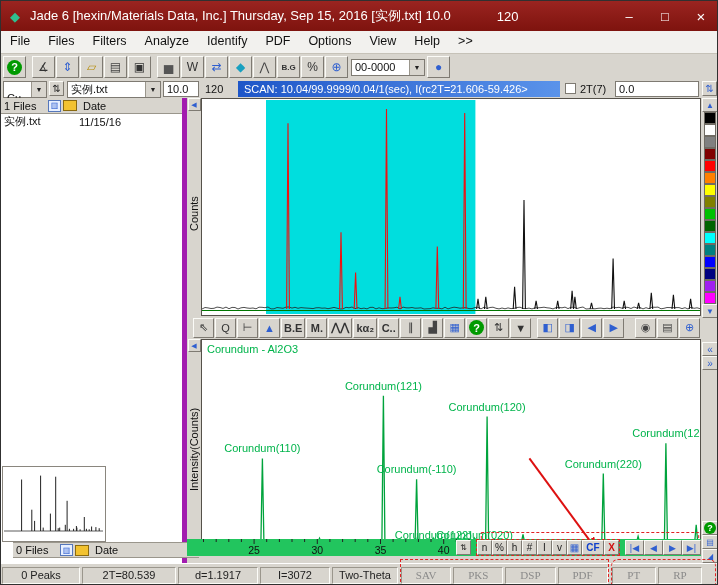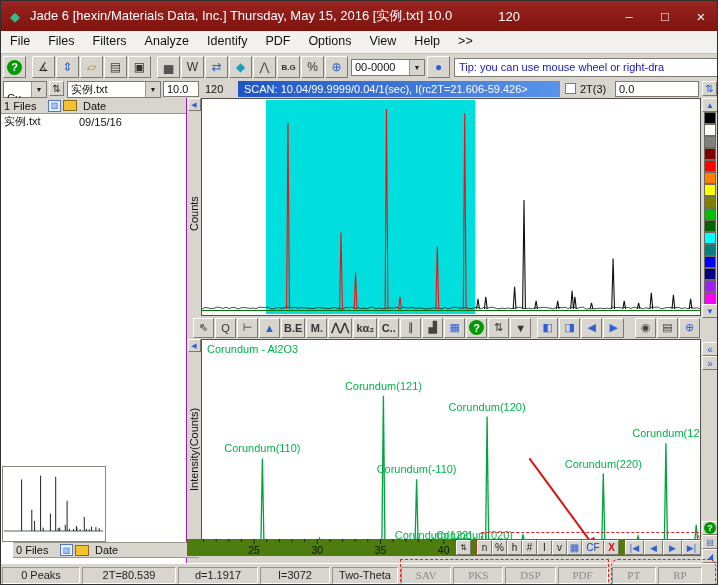--- a/index.html
+++ b/index.html
@@ -39,21 +39,21 @@
     display:flex;align-items:center;padding:0 4px;white-space:nowrap;overflow:hidden;}
   
   .row2{left:0;top:79px;width:718px;height:18px;}
   .fld{background:#fff;border:1px solid #7e7a72;font-size:11px;color:#111;display:flex;
     align-items:center;padding:0 3px;}
   .scanbar{background:linear-gradient(90deg,#1e56c8,#5a93ea);color:#fff;font-size:11px;
     display:flex;align-items:center;padding:0 6px;white-space:nowrap;overflow:hidden;}
   .chk{width:11px;height:11px;background:#fff;border:1px solid #7e7a72;display:inline-block;}
   .mini{height:15px;min-width:15px;font-size:9px;padding:0 1px;}
   
-  .leftpanel{left:0;top:97px;width:186px;height:465px;background:#fff;border-right:1px solid #a21caf;}
+  .leftpanel{left:0;top:97px;width:186px;height:465px;background:#fff;border-right:5px solid #a21caf;}
   .lp-bar{height:16px;background:#d8d5ce;border-bottom:1px solid #9a968c;display:flex;
     align-items:center;font-size:11px;color:#111;padding:0 3px;}
   .lp-bar .cnt{width:44px;}
   .ic-view{width:13px;height:12px;background:#e8f0ff;border:1px solid #5577bb;color:#2f5fd0;
     font-size:8px;display:inline-flex;align-items:center;justify-content:center;margin-right:2px;}
   .ic-folder{width:14px;height:11px;background:#f2c230;border:1px solid #8a6a10;margin-right:6px;}
   .lp-date{color:#111;}
   .file-row{display:flex;font-size:11px;color:#111;height:15px;align-items:center;}
   .file-row .fname{width:78px;padding-left:3px;overflow:hidden;white-space:nowrap;}
   .thumbbox{position:absolute;left:1px;top:368px;width:104px;height:76px;background:#fff;
@@ -66,21 +66,21 @@
   .ylabel{flex:1;display:flex;align-items:center;justify-content:center;writing-mode:vertical-rl;
     transform:rotate(180deg);font-size:11px;color:#111;}
   .chartbox{background:#fff;border:1px solid #55514a;}
   svg{display:block;overflow:hidden;}
   .phase-label{position:absolute;left:5px;top:3px;font-size:11px;color:#00b44b;}
   
   .midbar{left:186px;top:315px;width:514px;height:23px;display:flex;align-items:center;
     padding-left:6px;background:#d8d5ce;}
   .midbar .tbtn{height:20px;min-width:21px;font-size:11px;}
   
-  .axisrow{left:186px;top:538px;width:514px;height:17px;background:#4d7c0f;}
+  .axisrow{left:186px;top:538px;width:514px;height:17px;background:#22c55e;}
   .axis-btns{position:absolute;right:0;top:0;height:17px;display:flex;align-items:center;}
   .abtn{height:15px;min-width:15px;display:inline-flex;align-items:center;justify-content:center;
     font-size:10px;color:#222;background:#d8d5ce;border:1px solid;
     border-color:#fbfbf7 #7e7a72 #7e7a72 #fbfbf7;}
   .dashgroup{display:flex;border:1px dashed #e02222;padding:0;margin:0 2px;}
   
   .rightstrip{left:700px;top:97px;width:18px;height:465px;background:#d8d5ce;display:flex;
     flex-direction:column;align-items:center;}
   .pal{width:12px;height:12px;border:1px solid #6f6b63;margin-top:0px;}
   .rsbtn{width:16px;height:14px;display:flex;align-items:center;justify-content:center;
@@ -96,21 +96,21 @@
   .flaggroup{display:flex;border:1px dashed #e02222;height:33px;align-items:center;margin-right:2px;font-family:Liberation Serif, serif;}
   .flagseg{color:#8a8a8a;justify-content:center;}
 </style>
 </head>
 <body>
 
 <div class="window">
 
   <div class="titlebar abs">
     <span class="app-icon" style="color:#2fbf8f;">◆</span>
-    <span>Jade 6 [hexin/Materials Data, Inc.] Thursday, May 15, 2016 [实例.txt] 10.0</span>
+    <span>Jade 6 [hexin/Materials Data, Inc.] Thursday, Sep 15, 2016 [实例.txt] 10.0</span>
     <span class="title-counter">120</span>
     <span class="win-controls" id="win-controls">
         <span class="win-btn">–</span>
         <span class="win-btn">□</span>
         <span class="win-btn">×</span>
       </span>
   </div>
 
   <div class="menubar abs" id="menubar">
       <span class="menu-item">File</span>
@@ -144,61 +144,58 @@
         <span class="tbtn" style="color: rgb(68, 68, 68);">⋀</span>
         <span class="tbtn small-text">B.G</span>
         <span class="tbtn" style="color: rgb(51, 51, 51);">%</span>
         <span class="tbtn" style="color: rgb(47, 95, 208);">⊕</span>
       </span>
     <span class="combo" style="width:74px;margin:0 2px;">
       <span class="cval" style="flex:1;">00-0000</span>
       <span class="carr">▼</span>
     </span>
     <span id="drop-btn-slot"><span class="tbtn" style="color: rgb(47, 95, 208);">●</span></span>
-    <span class="tipbox" style="flex:1;margin-left:3px;margin-right:1px;">
-      <span>Tip: you can use mouse wheel or right-dra</span>
-    </span>
   </div>
 
   <div class="row2 abs">
     <span class="combo abs" style="left:2px;top:1px;width:44px;">
       <span class="cval" style="flex:1;margin-top:16px;">Cu</span>
       <span class="carr">▼</span>
     </span>
     <span class="abtn abs mini" style="left:48px;top:1px;">⇅</span>
     <span class="combo abs" style="left:66px;top:1px;width:94px;">
       <span class="cval" style="flex:1;">实例.txt</span>
       <span class="carr">▼</span>
     </span>
     <span class="fld abs" style="left:162px;top:1px;width:36px;height:16px;">
       <span>10.0</span>
     </span>
     <span class="abs" style="left:204px;top:3px;font-size:11px;color:#111;">120</span>
     <span class="scanbar abs" style="left:237px;top:1px;width:322px;height:16px;">
       <span>SCAN: 10.04/99.9999/0.04/1(sec), I(rc2T=21.606-59.426&gt;</span>
     </span>
     <span class="chk abs" style="left:564px;top:3px;"></span>
-    <span class="abs" style="left:579px;top:3px;font-size:11px;color:#111;">2T(3)</span>
+    <span class="abs" style="left:579px;top:3px;font-size:11px;color:#111;">2T(7)</span>
     <span class="fld abs" style="left:614px;top:1px;width:84px;height:16px;">
       <span>0.0</span>
     </span>
     <span class="abtn abs mini" style="left:701px;top:1px;color:#2f5fd0;">⇅</span>
   </div>
 
   <div class="leftpanel abs">
     <div class="lp-bar">
       <span class="cnt">1 Files</span>
       <span class="ic-view">▥</span>
       <span class="ic-folder"></span>
       <span class="lp-date">Date</span>
     </div>
     <div id="file-list">
         <div class="file-row">
           <span class="fname">实例.txt</span>
-          <span>09/15/16</span>
+          <span>11/15/16</span>
         </div>
       </div>
     <div class="thumbbox">
       <svg id="thumb-svg" width="102" height="74">
           <line x1="1" y1="64" x2="100" y2="64" stroke="#333" stroke-width="0.8"></line>
           <line x1="18.6" y1="64" x2="18.6" y2="12.5" stroke="#222" stroke-width="1"></line>
           <line x1="28.8" y1="64" x2="28.8" y2="42.7" stroke="#222" stroke-width="1"></line>
           <line x1="31.6" y1="64" x2="31.6" y2="53.9" stroke="#222" stroke-width="1"></line>
           <line x1="37.6" y1="64" x2="37.6" y2="8.6" stroke="#222" stroke-width="1"></line>
           <line x1="40.2" y1="64" x2="40.2" y2="60.6" stroke="#222" stroke-width="1"></line>
@@ -369,21 +366,21 @@
         <span class="abtn" style="font-size: 8px;">⇅</span>
         <span class="tsep" style="width: 3px;"></span>
         <span class="dashgroup">
           <span class="abtn">n</span>
           <span class="abtn">%</span>
           <span class="abtn">h</span>
           <span class="abtn">#</span>
           <span class="abtn">I</span>
           <span class="abtn">v</span>
           <span class="abtn" style="color: rgb(47, 95, 208);">▦</span>
-          <span class="abtn" style="color: rgb(16, 64, 204); font-weight: normal; min-width: 22px;">CF</span>
+          <span class="abtn" style="color: rgb(16, 64, 204); font-weight: bold; min-width: 22px;">CF</span>
           <span class="abtn" style="color: rgb(208, 16, 16); font-weight: bold;">X</span>
         </span>
         <span class="tsep" style="width: 3px;"></span>
         <span class="abtn" style="color: rgb(47, 95, 208); min-width: 19px; font-size: 9px;">|◀</span>
         <span class="abtn" style="color: rgb(47, 95, 208); min-width: 19px; font-size: 9px;">◀</span>
         <span class="abtn" style="color: rgb(47, 95, 208); min-width: 19px; font-size: 9px;">▶</span>
         <span class="abtn" style="color: rgb(47, 95, 208); min-width: 19px; font-size: 9px;">▶|</span>
       </span>
   </div>
 

